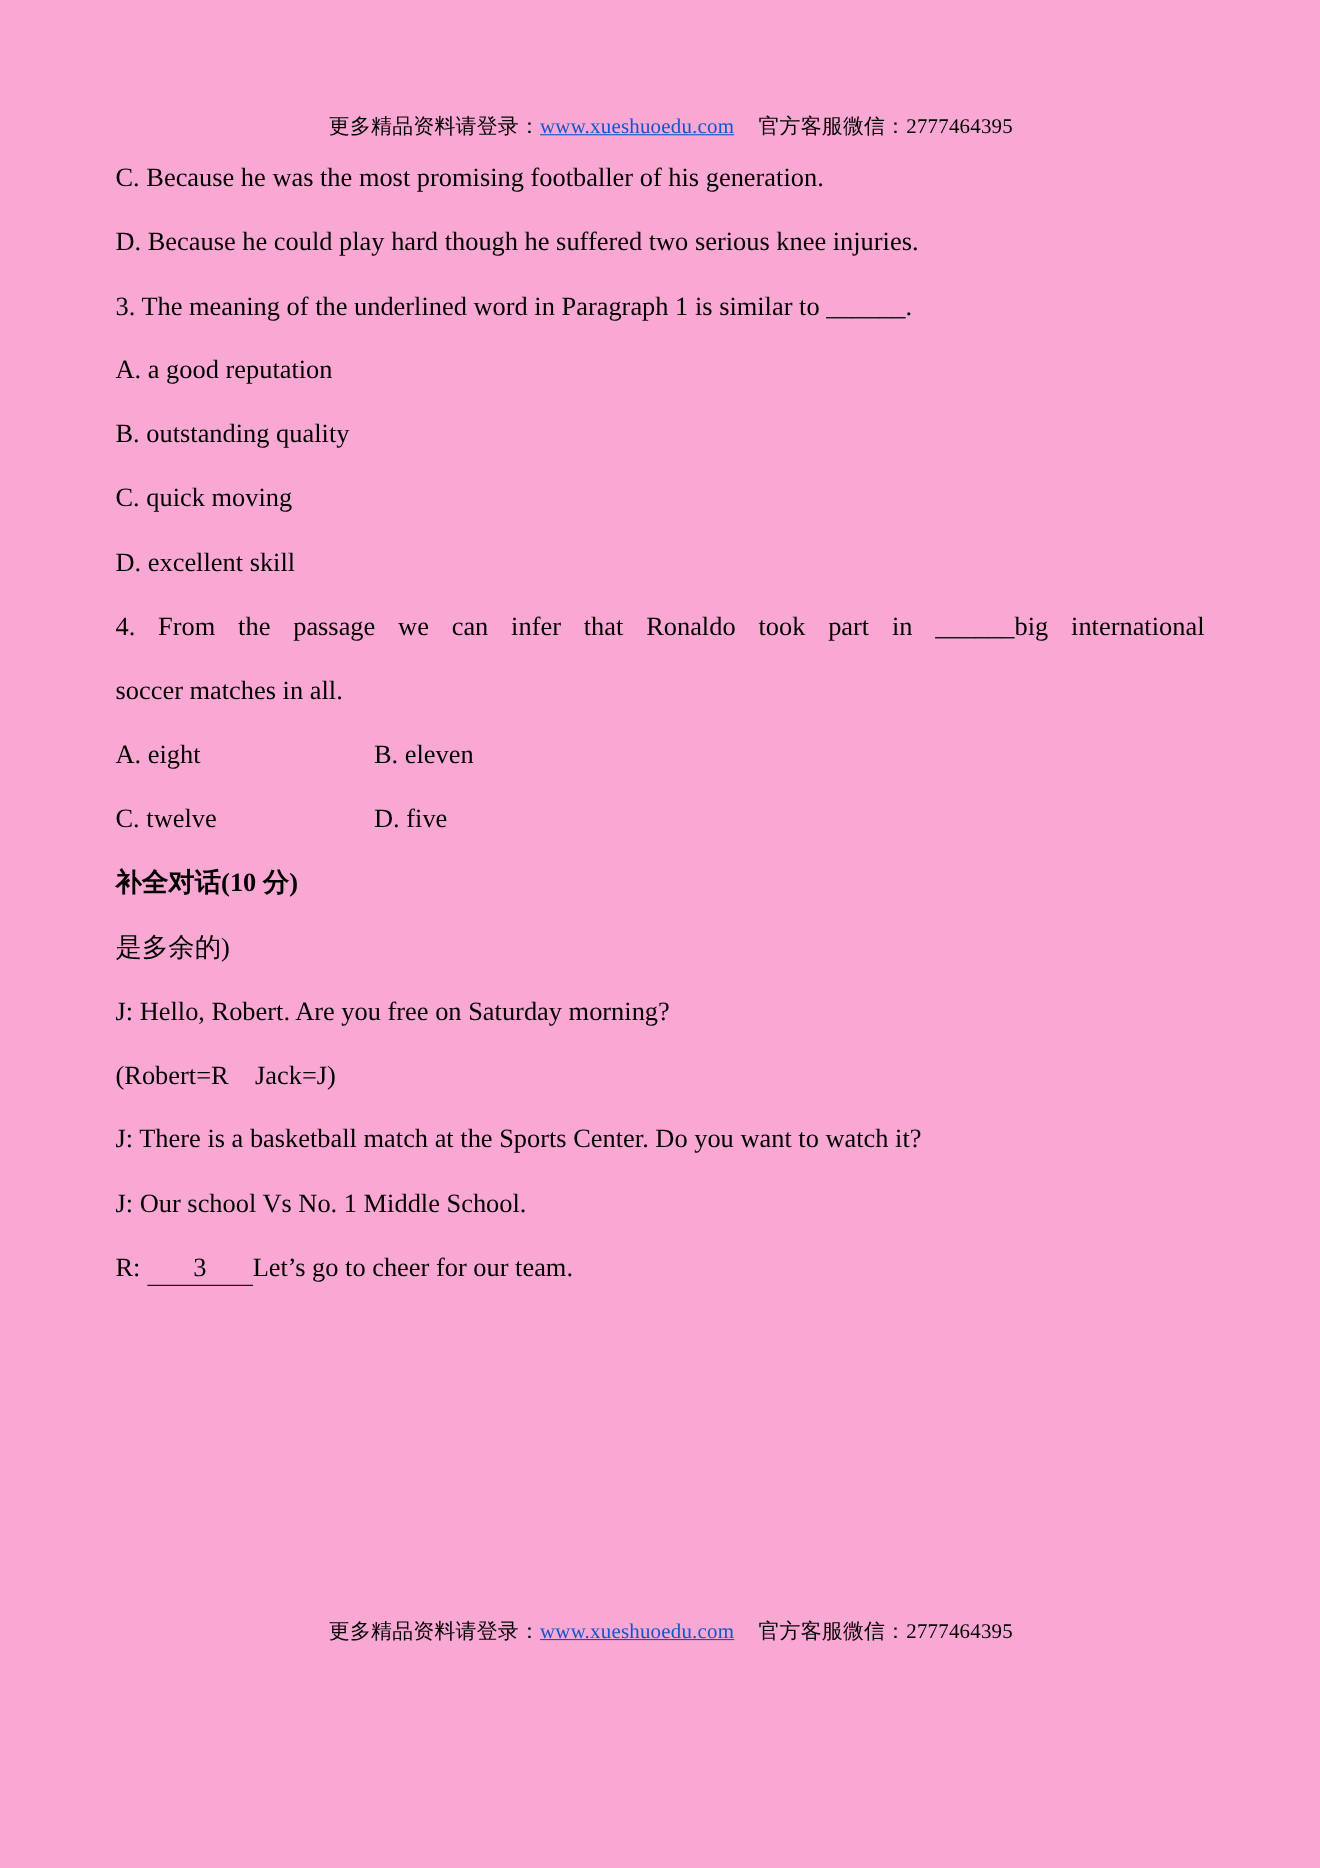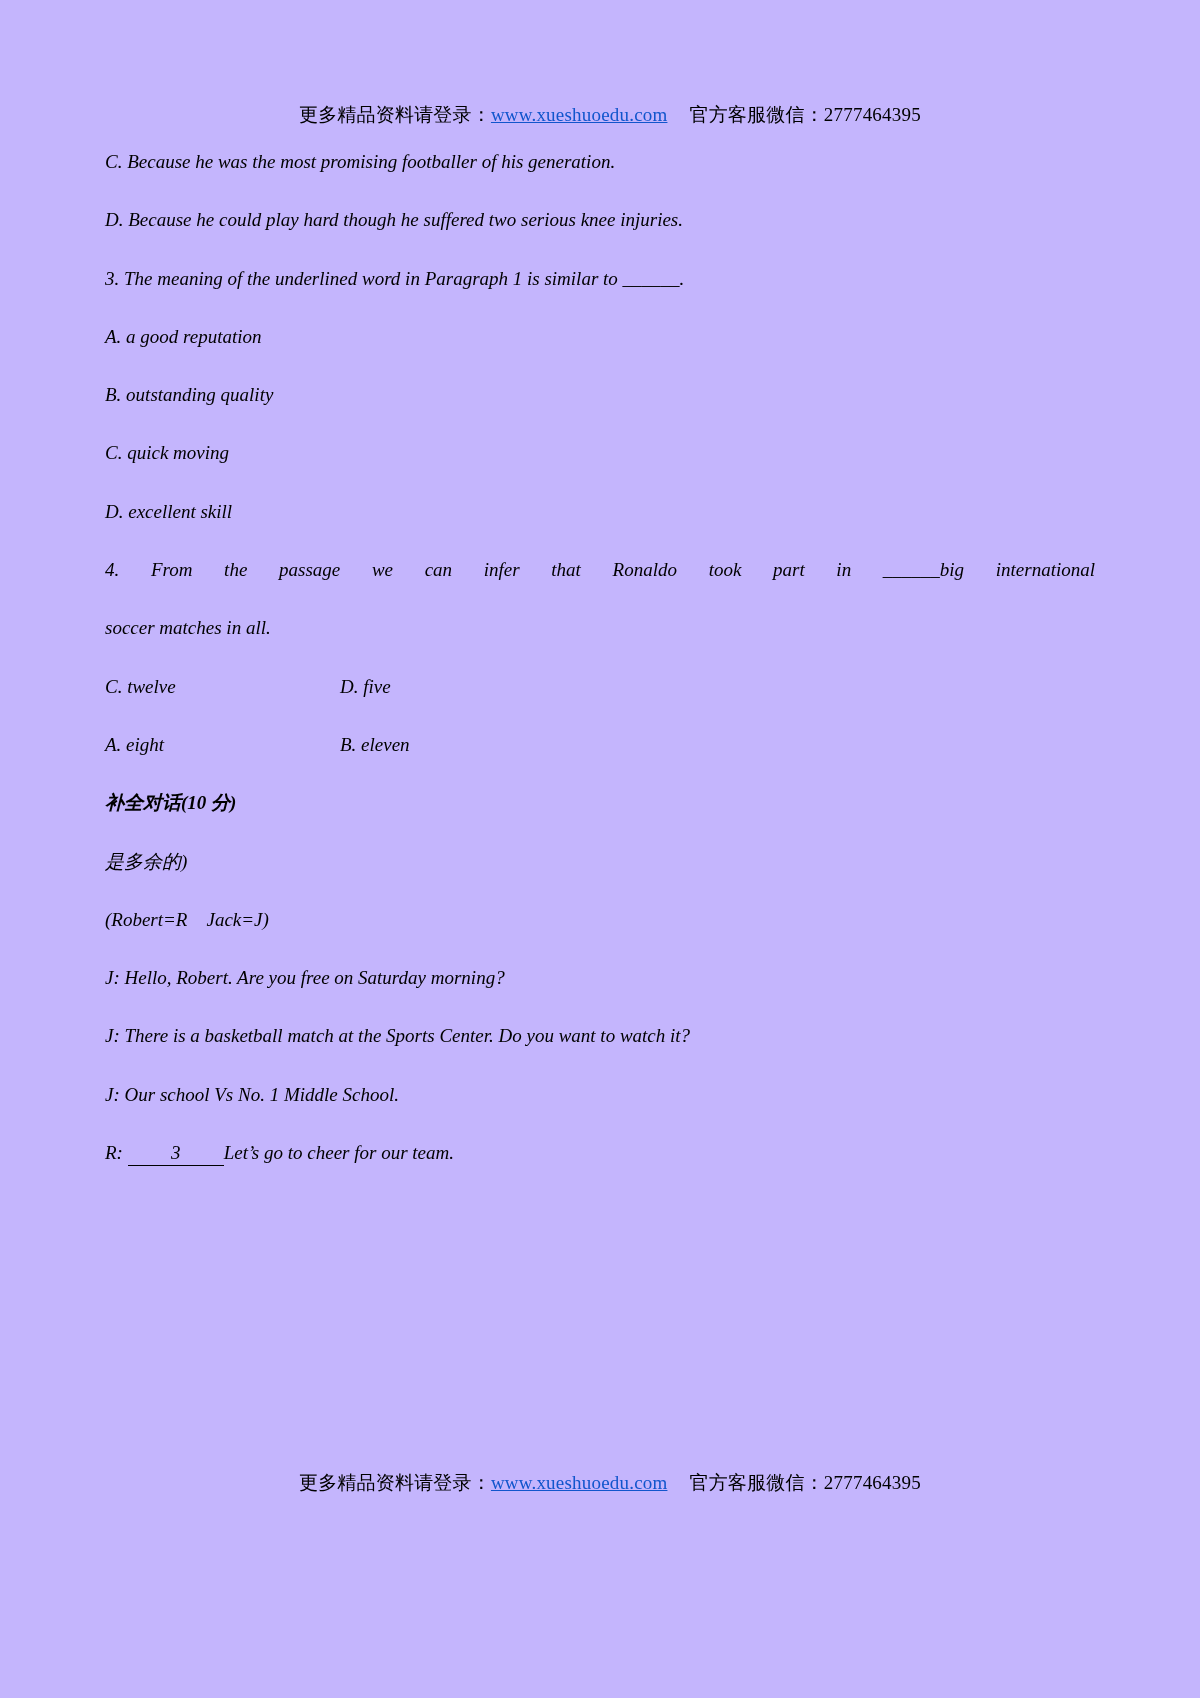--- a/index.html
+++ b/index.html
@@ -1,21 +1,21 @@
 <!DOCTYPE html>
 <html><head>
 <meta charset="utf-8">
 <style>
   html, body { margin: 0; padding: 0; background: #ffffff; }
   .page {
     position: relative;
     width: 1200px;
     height: 1698px;
     margin: 0 auto;
-    background: #c4b5fd;
+    background: #f9a8d4;
     font-family: "Liberation Serif", "DejaVu Serif", serif;
     color: #000000;
     overflow: hidden;
   }
   .pageband {
     position: absolute;
     left: 0;
     width: 100%;
     text-align: center;
     font-size: 19px;
@@ -32,24 +32,23 @@
   .pageband .suffix { margin-left: 22px; }
   .doc-body {
     position: absolute;
     top: 133px;
     left: 105px;
     width: 990px;
   }
   .line {
     height: 58.3px;
     line-height: 58.3px;
-    font-size: 19px;
+    font-size: 24px;
     white-space: pre-wrap;
     overflow: visible;
-    font-style: italic;
   }
   .line.bold { font-weight: bold; }
   .line.indent { text-indent: 55px; }
   .line.justify { text-align: justify; text-align-last: justify; }
   .col { display: inline-block; width: 235px; }
   .blank {
     display: inline-block;
     min-width: 44px;
     text-align: center;
     border-bottom: 1.6px solid #000;
@@ -69,26 +68,26 @@
   <div class="doc-body" id="doc-body">
       <div class="line">C. Because he was the most promising footballer of his generation.</div>
       <div class="line">D. Because he could play hard though he suffered two serious knee injuries.</div>
       <div class="line">3. The meaning of the underlined word in Paragraph 1 is similar to ______.</div>
       <div class="line">A. a good reputation</div>
       <div class="line">B. outstanding quality</div>
       <div class="line">C. quick moving</div>
       <div class="line">D. excellent skill</div>
       <div class="line justify">4. From the passage we can infer that Ronaldo took part in ______big international</div>
       <div class="line">soccer matches in all.</div>
+      <div class="line"><span class="col">A. eight</span><span class="col">B. eleven</span></div>
       <div class="line"><span class="col">C. twelve</span><span class="col">D. five</span></div>
-      <div class="line"><span class="col">A. eight</span><span class="col">B. eleven</span></div>
       <div class="line bold">补全对话(10 分)</div>
       <div class="line">是多余的)</div>
+      <div class="line">J: Hello, Robert. Are you free on Saturday morning?</div>
       <div class="line">(Robert=R    Jack=J)</div>
-      <div class="line">J: Hello, Robert. Are you free on Saturday morning?</div>
       <div class="line">J: There is a basketball match at the Sports Center. Do you want to watch it?</div>
       <div class="line">J: Our school Vs No. 1 Middle School.</div>
       <div class="line"><span>R: </span><span class="blank" style="min-width: 96px;">3</span><span>Let’s go to cheer for our team.</span></div>
     </div>
 
   <div class="pageband footer">
     <span>更多精品资料请登录：</span><a class="link">www.xueshuoedu.com</a><span class="suffix">官方客服微信：2777464395</span>
   </div>
 
 </div>

